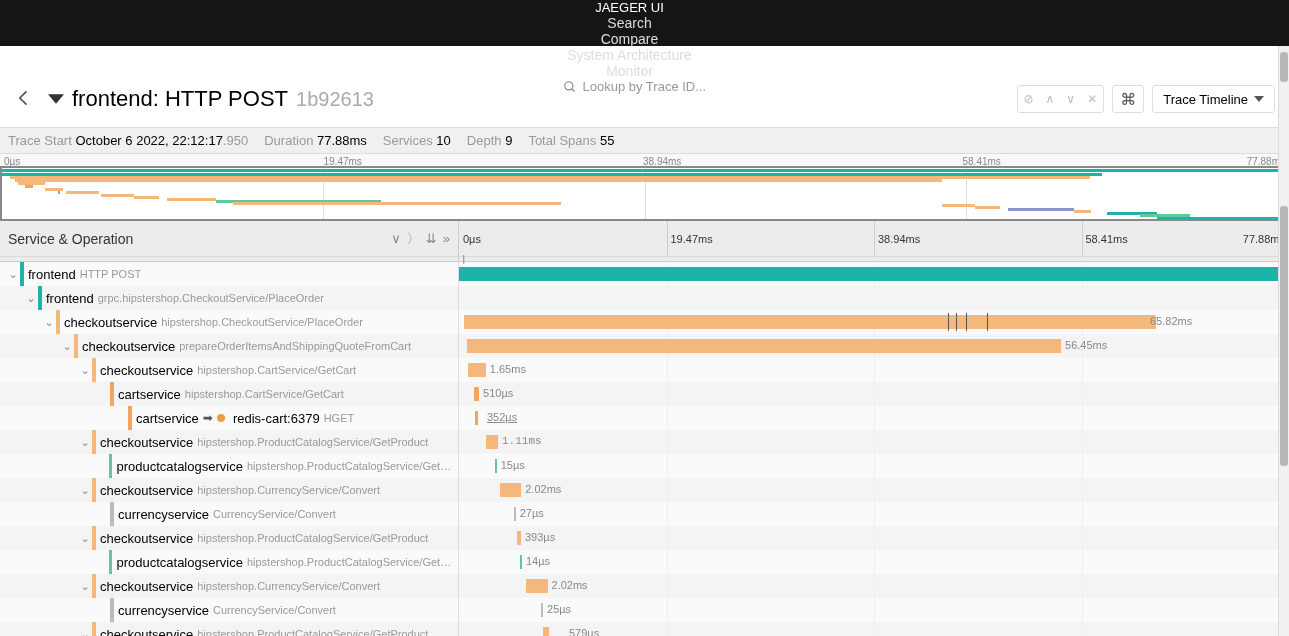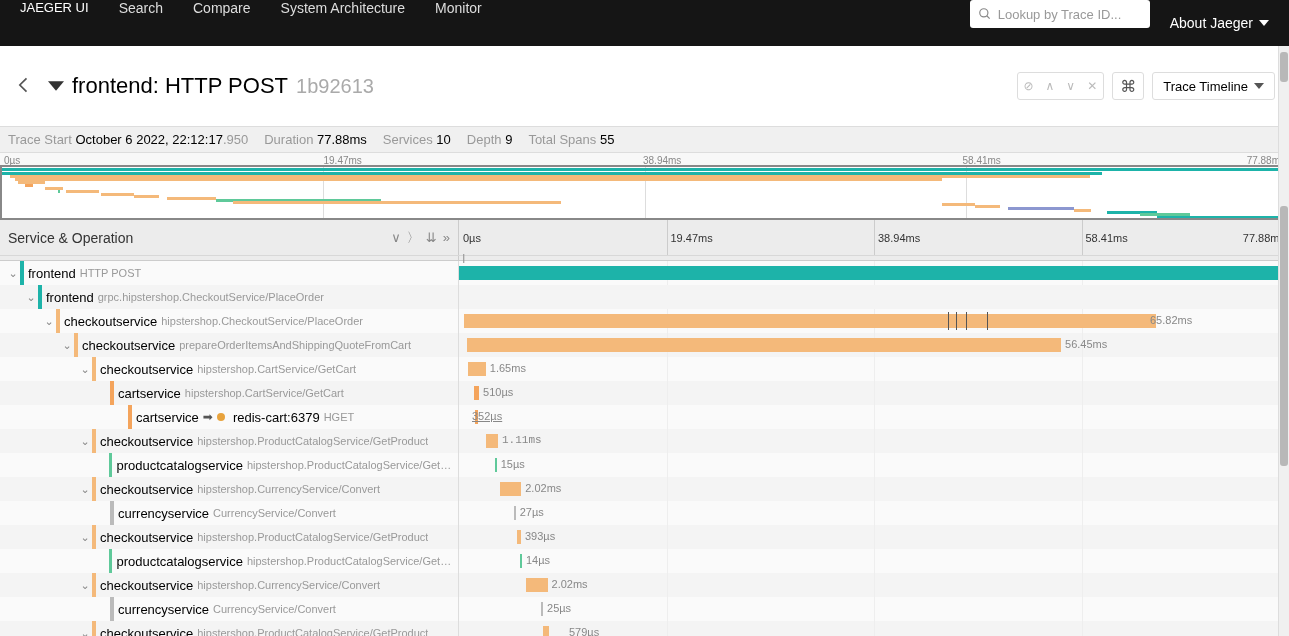--- a/index.html
+++ b/index.html
@@ -1,26 +1,26 @@
 <!DOCTYPE html>
 <html><head>
 <meta charset="utf-8">
 <style>
 * { box-sizing: border-box; margin: 0; padding: 0; }
 body { font-family: "Helvetica Neue", Helvetica, Arial, sans-serif; font-size: 13px; color: #000; background: #fff; width: 1289px; height: 636px; overflow: hidden; }
-.topnav { background: #151515; height: 46px; display: flex; padding: 0 20px; color: #ddd; }
+.topnav { background: #151515; height: 46px; display: flex; align-items: center; padding: 0 20px; color: #ddd; flex-direction: column; }
 .topnav .brand { color: #fff; font-weight: 500; margin-right: 30px; }
 .topnav .nav-item { color: #ddd; margin-right: 30px; cursor: pointer; font-size: 14px; }
 .topnav .spacer { flex: 1; }
 .topnav .lookup { background: #fff; border-radius: 3px; height: 28px; display: flex; align-items: center; padding: 0 8px; width: 180px; color: #999; font-size: 13px; }
 .topnav .lookup svg { width: 14px; height: 14px; margin-right: 6px; }
 .topnav .about { margin-left: 20px; color: #fff; cursor: pointer; display: flex; align-items: center; font-size: 14px; }
 .topnav .about svg { width: 10px; height: 10px; margin-left: 6px; }
 
-.header { display: flex; align-items: center; padding: 26px 14px; border-bottom: 1px solid #ddd; }
+.header { display: flex; align-items: center; padding: 14px 14px; border-bottom: 1px solid #ddd; margin-top: 25px; }
 .header .back { margin-right: 14px; cursor: pointer; }
 .header .back svg { width: 20px; height: 20px; }
 .header .title-group { display: flex; align-items: center; flex: 1; cursor: pointer; }
 .header .title-group svg { width: 16px; height: 16px; margin-right: 8px; }
 .header .title { font-size: 22px; font-weight: 400; }
 .header .trace-id { font-size: 20px; color: #aaa; margin-left: 8px; }
 .header .find { border: 1px solid #ddd; border-radius: 3px; height: 28px; width: 250px; padding: 0 8px; font-size: 13px; color: #333; }
 .header .find-controls { border: 1px solid #ddd; border-radius: 3px; height: 28px; display: flex; align-items: center; margin-left: 4px; }
 .header .find-controls span { padding: 0 6px; color: #bbb; cursor: pointer; font-size: 12px; }
 .header .kbd-btn { border: 1px solid #ddd; border-radius: 3px; height: 28px; width: 32px; display: flex; align-items: center; justify-content: center; margin-left: 8px; cursor: pointer; color: #555; font-size: 16px; }
@@ -280,21 +280,21 @@
         <span class="arrow">➡</span>
         <span class="dot"></span>
         <span class="svc">redis-cart:6379</span>
         <span class="op">HGET</span>
       </div>
       <div class="right">
         <div class="tickline" style="left: 25%;"></div>
         <div class="tickline" style="left: 50%;"></div>
         <div class="tickline" style="left: 75%;"></div>
         <div class="span-bar" style="left: 15.7743px; width: 3.70169px; background: rgb(244, 164, 92);"></div>
-        <span class="span-lbl" style="left: 13px; text-decoration: underline;">352µs</span>
+        <span class="span-lbl" style="left: 28px; text-decoration: underline;">352µs</span>
       </div>
     </div>
     <div class="row">
       <div class="left" style="padding-left: 78px;">
         <span class="chev">⌄</span>
         <div class="bar" style="background: rgb(244, 185, 122);"></div>
         <span class="svc">checkoutservice</span>
         <span class="op">hipstershop.ProductCatalogService/GetProduct</span>
       </div>
       <div class="right">

